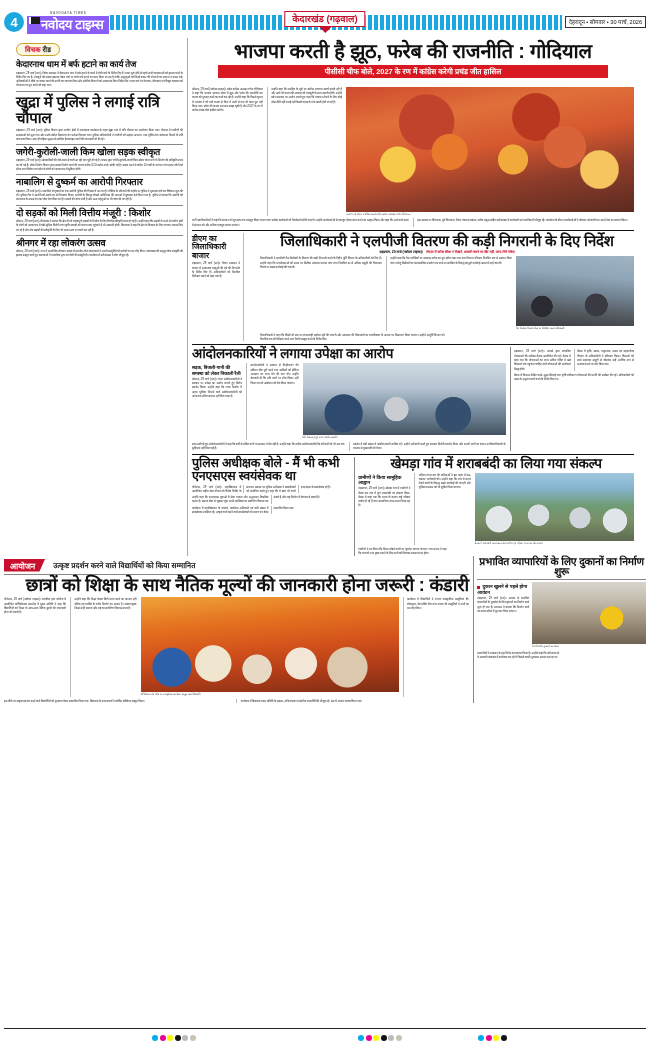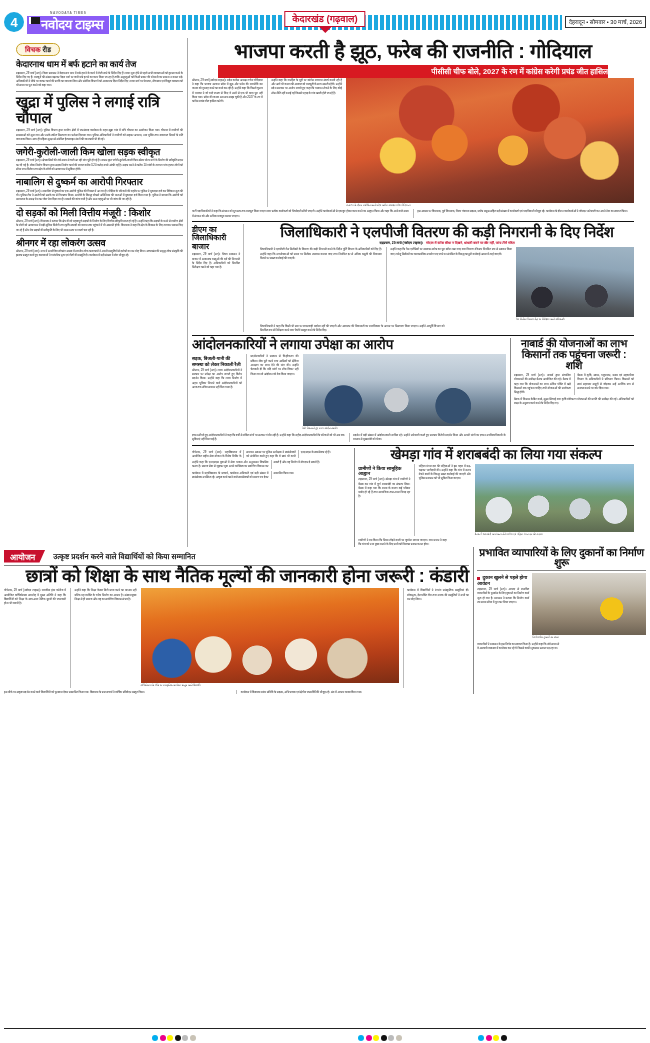--- a/index.html
+++ b/index.html
@@ -60,21 +60,21 @@
   .rule-thin { border-top:0.6px solid #888; }
 
   
   .main-area { display:flex; padding:0 16px; }
   .col-left { width:172px; flex:0 0 172px; padding-right:4px; border-right:0.6px solid #aaa; }
   .col-right { flex:1 1 auto; padding-left:4px; }
 
   .lead-hl { font-size:20px; text-align:center; padding:3px 0 2px; }
   .subbar {
     background:#d81921; color:#fff; font-weight:bold; font-size:7.4px;
-    text-align:right; padding:2px 0; margin:1px 26px 0 26px; line-height:9px;
+    text-align:center; padding:2px 0; margin:1px 26px 9px 26px; line-height:9px;
   }
 
   .q-badge {
     border:1px solid #c9a227; background:#fdf6e0; border-radius:9px;
     font-size:7px; font-weight:bold; padding:1px 8px; display:inline-block;
     margin-bottom:2px;
   }
   .q-badge .q1{ color:#c8102e; }
   .q-badge .q2{ color:#222; }
 
@@ -283,34 +283,34 @@
           <div style="display:flex;gap:4px;margin-top:2px;">
             <div class="body-text" style="flex:1;">ज्ञापन सौंपते हुए आंदोलनकारियों ने कहा कि वर्षों से लंबित मांगों पर सरकार गंभीर नहीं है। उन्होंने कहा कि शहीद आंदोलनकारियों के परिजनों को भी अब तक सुविधाएं नहीं मिल पाई हैं।</div>
             <div style="width:0.5px;background:#bbb;"></div>
             <div class="body-text" style="flex:1;">प्रदर्शन में बड़ी संख्या में आंदोलनकारी शामिल रहे। उन्होंने नारेबाजी करते हुए सरकार विरोधी प्रदर्शन किया और अपनी मांगों का ज्ञापन उपजिलाधिकारी के माध्यम से मुख्यमंत्री को भेजा।</div>
           </div>
         </div>
 
         <div style="width:0.5px;background:#888;"></div>
 
         <div style="width:120px;flex:0 0 120px;">
-          <div class="hl" style="font-size:10.5px;text-align:center;">नाबार्ड की योजनाओं का लाभ किसानों तक पहुंचना जरूरी : शशि</div>
           <div style="display:flex;gap:3px;margin-top:2px;">
             <div class="body-text" style="flex:1;">रुद्रप्रयाग, 29 मार्च (नटा)। नाबार्ड द्वारा संचालित योजनाओं की समीक्षा बैठक आयोजित की गई। बैठक में कहा गया कि योजनाओं का लाभ अंतिम पंक्ति में खड़े किसानों तक पहुंचना चाहिए तभी योजनाओं की सार्थकता सिद्ध होगी।</div>
             <div style="width:0.5px;background:#bbb;"></div>
             <div class="body-text" style="flex:1;">बैठक में कृषि, उद्यान, पशुपालन, मत्स्य एवं सहकारिता विभाग के अधिकारियों ने प्रतिभाग किया। किसानों को स्वयं सहायता समूहों से जोड़कर उन्हें आर्थिक रूप से सशक्त बनाने पर जोर दिया गया।</div>
           </div>
           <div class="body-text" style="margin-top:2px;">बैठक में किसान क्रेडिट कार्ड, सूक्ष्म सिंचाई तथा कृषि यंत्रीकरण योजनाओं की प्रगति की समीक्षा की गई। अधिकारियों को लक्ष्य के अनुरूप कार्य करने के निर्देश दिए गए।</div>
         </div>
       </div>
 
       <div class="rule" style="margin:3px 0 2px;"></div>
 
       <div style="display:flex;gap:4px;">
         <div style="width:158px;flex:0 0 158px;">
+          <div class="hl" style="font-size:12.5px;">पुलिस अधीक्षक बोले - मैं भी कभी एनएसएस स्वयंसेवक था</div>
           <div class="body-text three-col" style="margin-top:2px;">गोपेश्वर, 29 मार्च (नटा)। महाविद्यालय में आयोजित राष्ट्रीय सेवा योजना के विशेष शिविर के समापन अवसर पर पुलिस अधीक्षक ने स्वयंसेवकों को संबोधित करते हुए कहा कि वे स्वयं भी कभी एनएसएस के स्वयंसेवक रहे हैं।</div>
           <div class="body-text two-col" style="margin-top:2px;">उन्होंने कहा कि एनएसएस युवाओं में सेवा भावना और अनुशासन विकसित करता है। समाज सेवा से जुड़कर युवा अपने व्यक्तित्व का सर्वांगीण विकास कर सकते हैं और राष्ट्र निर्माण में योगदान दे सकते हैं।</div>
           <div class="body-text two-col" style="margin-top:2px;">कार्यक्रम में महाविद्यालय के प्राचार्य, कार्यक्रम अधिकारी एवं बड़ी संख्या में स्वयंसेवक उपस्थित रहे। उत्कृष्ट कार्य करने वाले स्वयंसेवकों को प्रमाण पत्र देकर सम्मानित किया गया।</div>
         </div>
 
         <div style="width:0.5px;background:#888;"></div>
 
         <div style="flex:1 1 auto;">
           <div class="hl" style="font-size:13.5px;text-align:center;">खेमड़ा गांव में शराबबंदी का लिया गया संकल्प</div>
           <div style="display:flex;gap:4px;margin-top:2px;">

